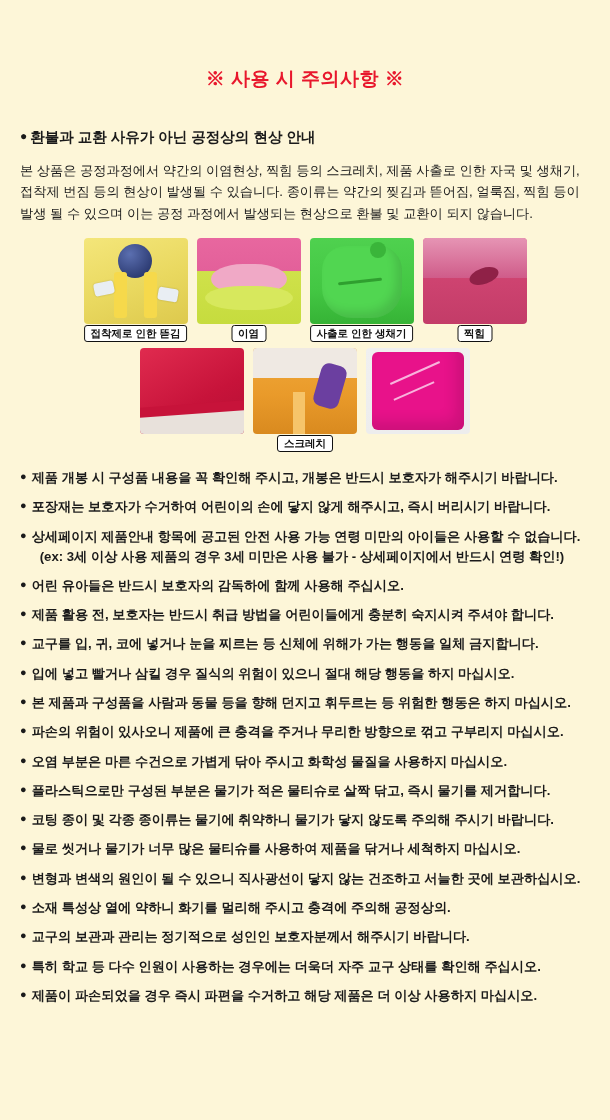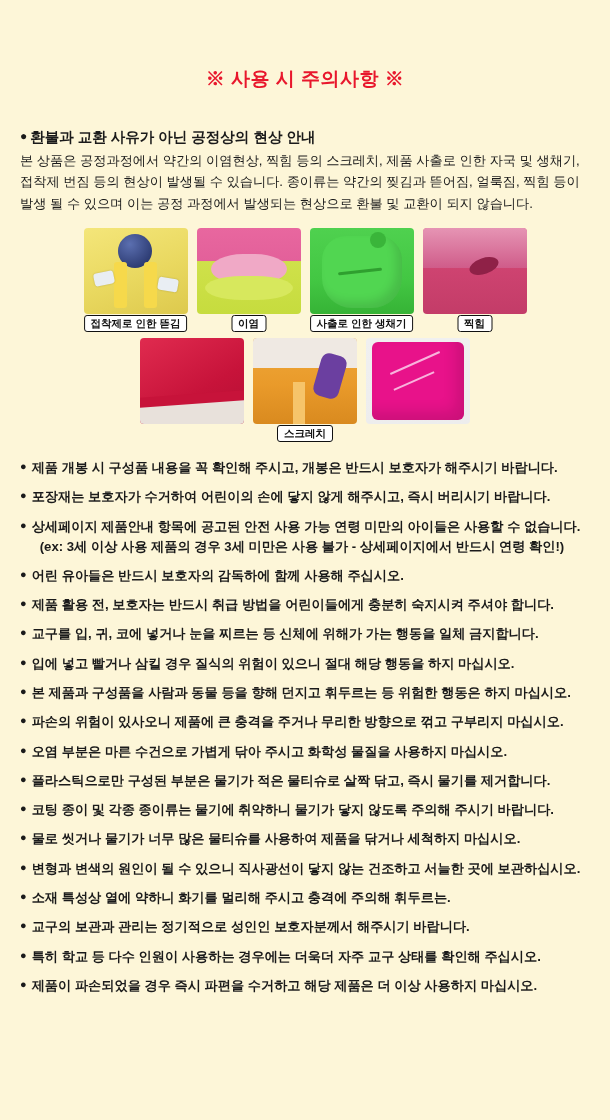--- a/index.html
+++ b/index.html
@@ -37,21 +37,21 @@
     color: #1a1a1a;
     padding-left: 2px;
   }
   .section-heading .dot {
     color: #1a1a1a;
     font-size: 12px;
     vertical-align: 2px;
     margin-right: 3px;
   }
   .para {
-    margin-top: 3px;
+    margin-top: 13px;
     font-size: 13.2px;
     line-height: 1.62;
     color: #1a1a1a;
     padding-left: 2px;
     padding-right: 2px;
   }
 
   
   .strip {
     display: flex;
@@ -306,21 +306,21 @@
       <span class="txt"><span>물로 씻거나 물기가 너무  많은 물티슈를 사용하여 제품을 닦거나 세척하지 마십시오.</span></span>
     </div>
 
     <div class="bullet">
       <span class="mark">●</span>
       <span class="txt"><span>변형과 변색의 원인이 될 수 있으니 직사광선이 닿지 않는 건조하고 서늘한 곳에 보관하십시오.</span></span>
     </div>
 
     <div class="bullet">
       <span class="mark">●</span>
-      <span class="txt"><span>소재 특성상 열에 약하니 화기를 멀리해 주시고 충격에 주의해 휘두르는.</span></span>
+      <span class="txt"><span>소재 특성상 열에 약하니 화기를 멀리해 주시고 충격에 주의해 공정상의.</span></span>
     </div>
 
     <div class="bullet">
       <span class="mark">●</span>
       <span class="txt"><span>교구의 보관과 관리는 정기적으로 성인인 보호자분께서 해주시기 바랍니다.</span></span>
     </div>
 
     <div class="bullet">
       <span class="mark">●</span>
       <span class="txt"><span>특히 학교 등 다수 인원이 사용하는 경우에는 더욱더 자주 교구 상태를 확인해 주십시오.</span></span>

